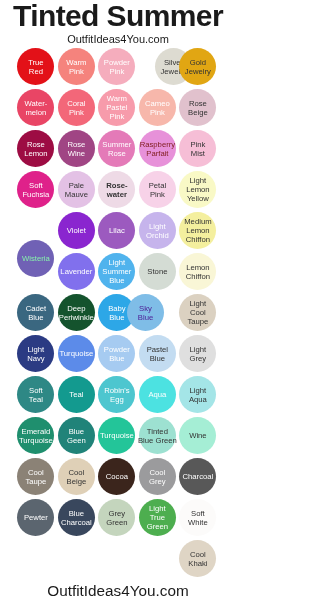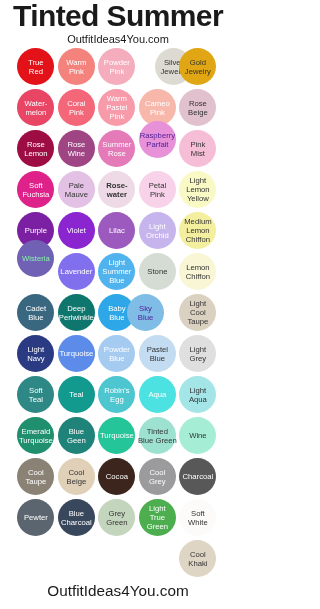--- a/index.html
+++ b/index.html
@@ -92,21 +92,21 @@
           <div style="white-space: pre;">Rose</div>
           <div style="white-space: pre;">Wine</div>
         </div>
       </div>
       <div class="sw" title="Summer Rose" style="left: 98.4px; top: 82px; background: rgb(228, 122, 184); color: rgb(255, 255, 255);">
         <div class="lbl" style="top: 10.6px;">
           <div style="white-space: pre;">Summer</div>
           <div style="white-space: pre;">Rose</div>
         </div>
       </div>
-      <div class="sw" title="Raspberry Parfait" style="left: 138.9px; top: 73px; background: rgb(231, 145, 217); color: #4c1d95; text-decoration: underline;">
+      <div class="sw" title="Raspberry Parfait" style="left: 138.9px; top: 82px; background: rgb(231, 145, 217); color: #7f1d1d; text-decoration: underline;">
         <div class="lbl" style="top: 10.6px;">
           <div style="white-space: pre;">Raspberry</div>
           <div style="white-space: pre;">Parfait</div>
         </div>
       </div>
       <div class="sw" title="Pink Mist" style="left: 179.4px; top: 82px; background: rgb(246, 190, 214); color: rgb(51, 51, 51);">
         <div class="lbl" style="top: 10.6px;">
           <div style="white-space: pre;">Pink</div>
           <div style="white-space: pre;">Mist</div>
         </div>
@@ -133,25 +133,20 @@
         <div class="lbl" style="top: 10.6px;">
           <div style="white-space: pre;">Petal</div>
           <div style="white-space: pre;">Pink</div>
         </div>
       </div>
       <div class="sw" title="Light Lemon Yellow" style="left: 179.4px; top: 123px; background: rgb(249, 249, 198); color: rgb(51, 51, 51);">
         <div class="lbl" style="top: 6.2px;">
           <div style="white-space: pre;">Light</div>
           <div style="white-space: pre;">Lemon</div>
           <div style="white-space: pre;">Yellow</div>
-        </div>
-      </div>
-      <div class="sw" title="Purple" style="left: 17.4px; top: 164px; background: rgb(124, 32, 163); color: rgb(255, 255, 255);">
-        <div class="lbl" style="top: 15px;">
-          <div style="white-space: pre;">Purple</div>
         </div>
       </div>
       <div class="sw" title="Violet" style="left: 57.9px; top: 164px; background: rgb(138, 37, 207); color: rgb(255, 255, 255);">
         <div class="lbl" style="top: 15px;">
           <div style="white-space: pre;">Violet</div>
         </div>
       </div>
       <div class="sw" title="Lilac" style="left: 98.4px; top: 164px; background: rgb(156, 90, 191); color: rgb(255, 255, 255);">
         <div class="lbl" style="top: 15px;">
           <div style="white-space: pre;">Lilac</div>
@@ -197,21 +192,21 @@
           <div style="white-space: pre;">Lemon</div>
           <div style="white-space: pre;">Chiffon</div>
         </div>
       </div>
       <div class="sw" title="Cadet Blue" style="left: 17.4px; top: 246px; background: rgb(58, 103, 128); color: rgb(255, 255, 255);">
         <div class="lbl" style="top: 10.6px;">
           <div style="white-space: pre;">Cadet</div>
           <div style="white-space: pre;">Blue</div>
         </div>
       </div>
-      <div class="sw" title="Deep Periwinkle" style="left: 57.9px; top: 246px; background: #0f766e; color: rgb(255, 255, 255);">
+      <div class="sw" title="Deep Periwinkle" style="left: 57.9px; top: 246px; background: #14532d; color: rgb(255, 255, 255);">
         <div class="lbl" style="top: 10.6px;">
           <div style="white-space: pre;">Deep</div>
           <div style="white-space: pre;">Periwinkle</div>
         </div>
       </div>
       <div class="sw" title="Baby Blue" style="left: 98.4px; top: 246px; background: rgb(45, 167, 231); color: rgb(255, 255, 255);">
         <div class="lbl" style="top: 10.6px;">
           <div style="white-space: pre;">Baby</div>
           <div style="white-space: pre;">Blue</div>
         </div>

